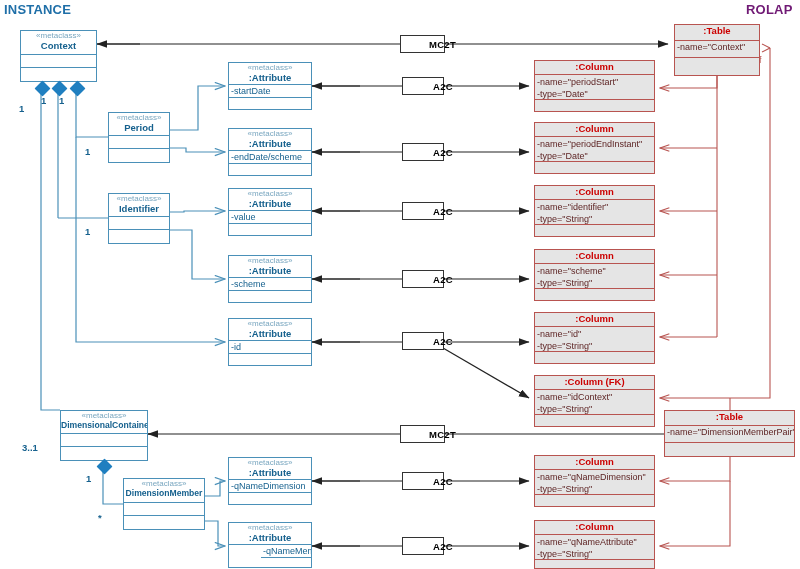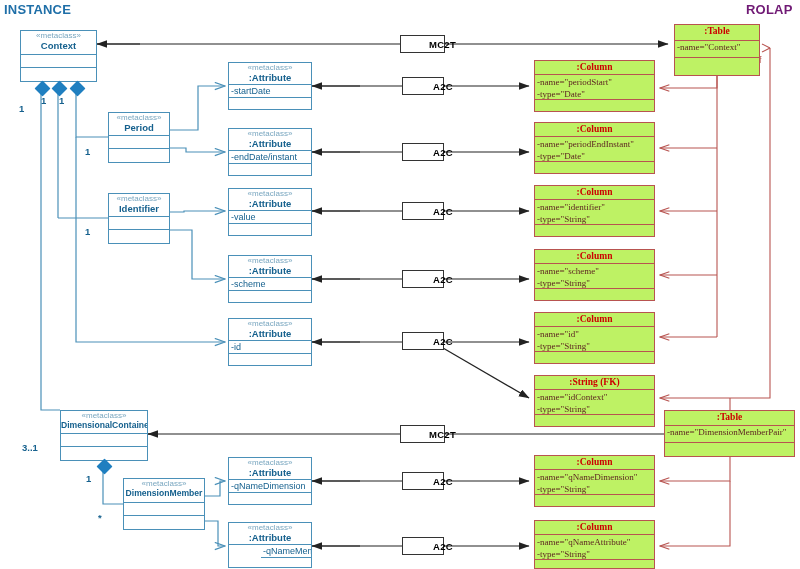--- a/index.html
+++ b/index.html
@@ -14,21 +14,21 @@
   
   .umlbox{position:absolute;box-sizing:border-box;border:1.3px solid #4a90b8;background:#fff;}
   .umlbox .row{box-sizing:border-box;border-bottom:1.3px solid #4a90b8;overflow:hidden;white-space:nowrap;}
   .umlbox .row:last-child{border-bottom:none;}
   .umlbox .hdr{text-align:center;padding-top:1px;line-height:1.12;}
   .umlbox .stereo{font-size:8px;color:#7aa7c0;}
   .umlbox .cname{font-size:9.5px;font-weight:bold;color:#16618e;}
   .umlbox .attr{font-size:9px;color:#16618e;padding-left:2px;line-height:1.5;}
 
   
-  .redbox{position:absolute;box-sizing:border-box;border:1.2px solid #b85450;background:#bef264;font-family:Liberation Serif, serif;}
+  .redbox{position:absolute;box-sizing:border-box;border:1.2px solid #b85450;background:#e5e5e5;}
   .redbox .row{box-sizing:border-box;border-bottom:1.2px solid #b85450;overflow:hidden;white-space:nowrap;}
   .redbox .row:last-child{border-bottom:none;}
   .redbox .hdr{text-align:center;font-size:9.5px;font-weight:bold;color:#cc0000;line-height:1.35;}
   .redbox .attr{font-size:9px;color:#5a1f1f;padding-left:2px;line-height:1.35;}
 
   
   .tbox{position:absolute;box-sizing:border-box;border:1.3px solid #333;background:#fff;
         font-size:9.5px;font-weight:bold;color:#000;text-align:center;
         display:flex;align-items:center;justify-content:center;letter-spacing:.3px;padding-left:40px;}
 
@@ -196,21 +196,21 @@
     </div>
     <div class="row attr" style="height:13px;">-startDate</div>
     <div class="row" style="height:12px;"></div>
   </div>
 
   <div class="umlbox" style="left:228px;top:128px;width:84px;height:48px;">
     <div class="row hdr" style="height:22px;">
       <div class="stereo">«metaclass»</div>
       <div class="cname">:Attribute</div>
     </div>
-    <div class="row attr" style="height:13px;">-endDate/instant</div>
+    <div class="row attr" style="height:13px;">-endDate/scheme</div>
     <div class="row" style="height:12px;"></div>
   </div>
 
   <div class="umlbox" style="left:228px;top:188px;width:84px;height:48px;">
     <div class="row hdr" style="height:22px;">
       <div class="stereo">«metaclass»</div>
       <div class="cname">:Attribute</div>
     </div>
     <div class="row attr" style="height:13px;">-value</div>
     <div class="row" style="height:12px;"></div>
@@ -313,21 +313,21 @@
   <div class="redbox" style="left:534px;top:312px;width:121px;height:52px;">
     <div class="row hdr" style="height:14px;">:Column</div>
     <div class="row" style="height:25px;padding-top:1px;">
       <div class="attr">-name="id"</div>
       <div class="attr">-type="String"</div>
     </div>
     <div class="row" style="height:12px;"></div>
   </div>
 
   <div class="redbox" style="left:534px;top:375px;width:121px;height:52px;">
-    <div class="row hdr" style="height:14px;">:String (FK)</div>
+    <div class="row hdr" style="height:14px;">:Column (FK)</div>
     <div class="row" style="height:25px;padding-top:1px;">
       <div class="attr">-name="idContext"</div>
       <div class="attr">-type="String"</div>
     </div>
     <div class="row" style="height:12px;"></div>
   </div>
 
   <div class="redbox" style="left:534px;top:455px;width:121px;height:52px;">
     <div class="row hdr" style="height:14px;">:Column</div>
     <div class="row" style="height:25px;padding-top:1px;">

